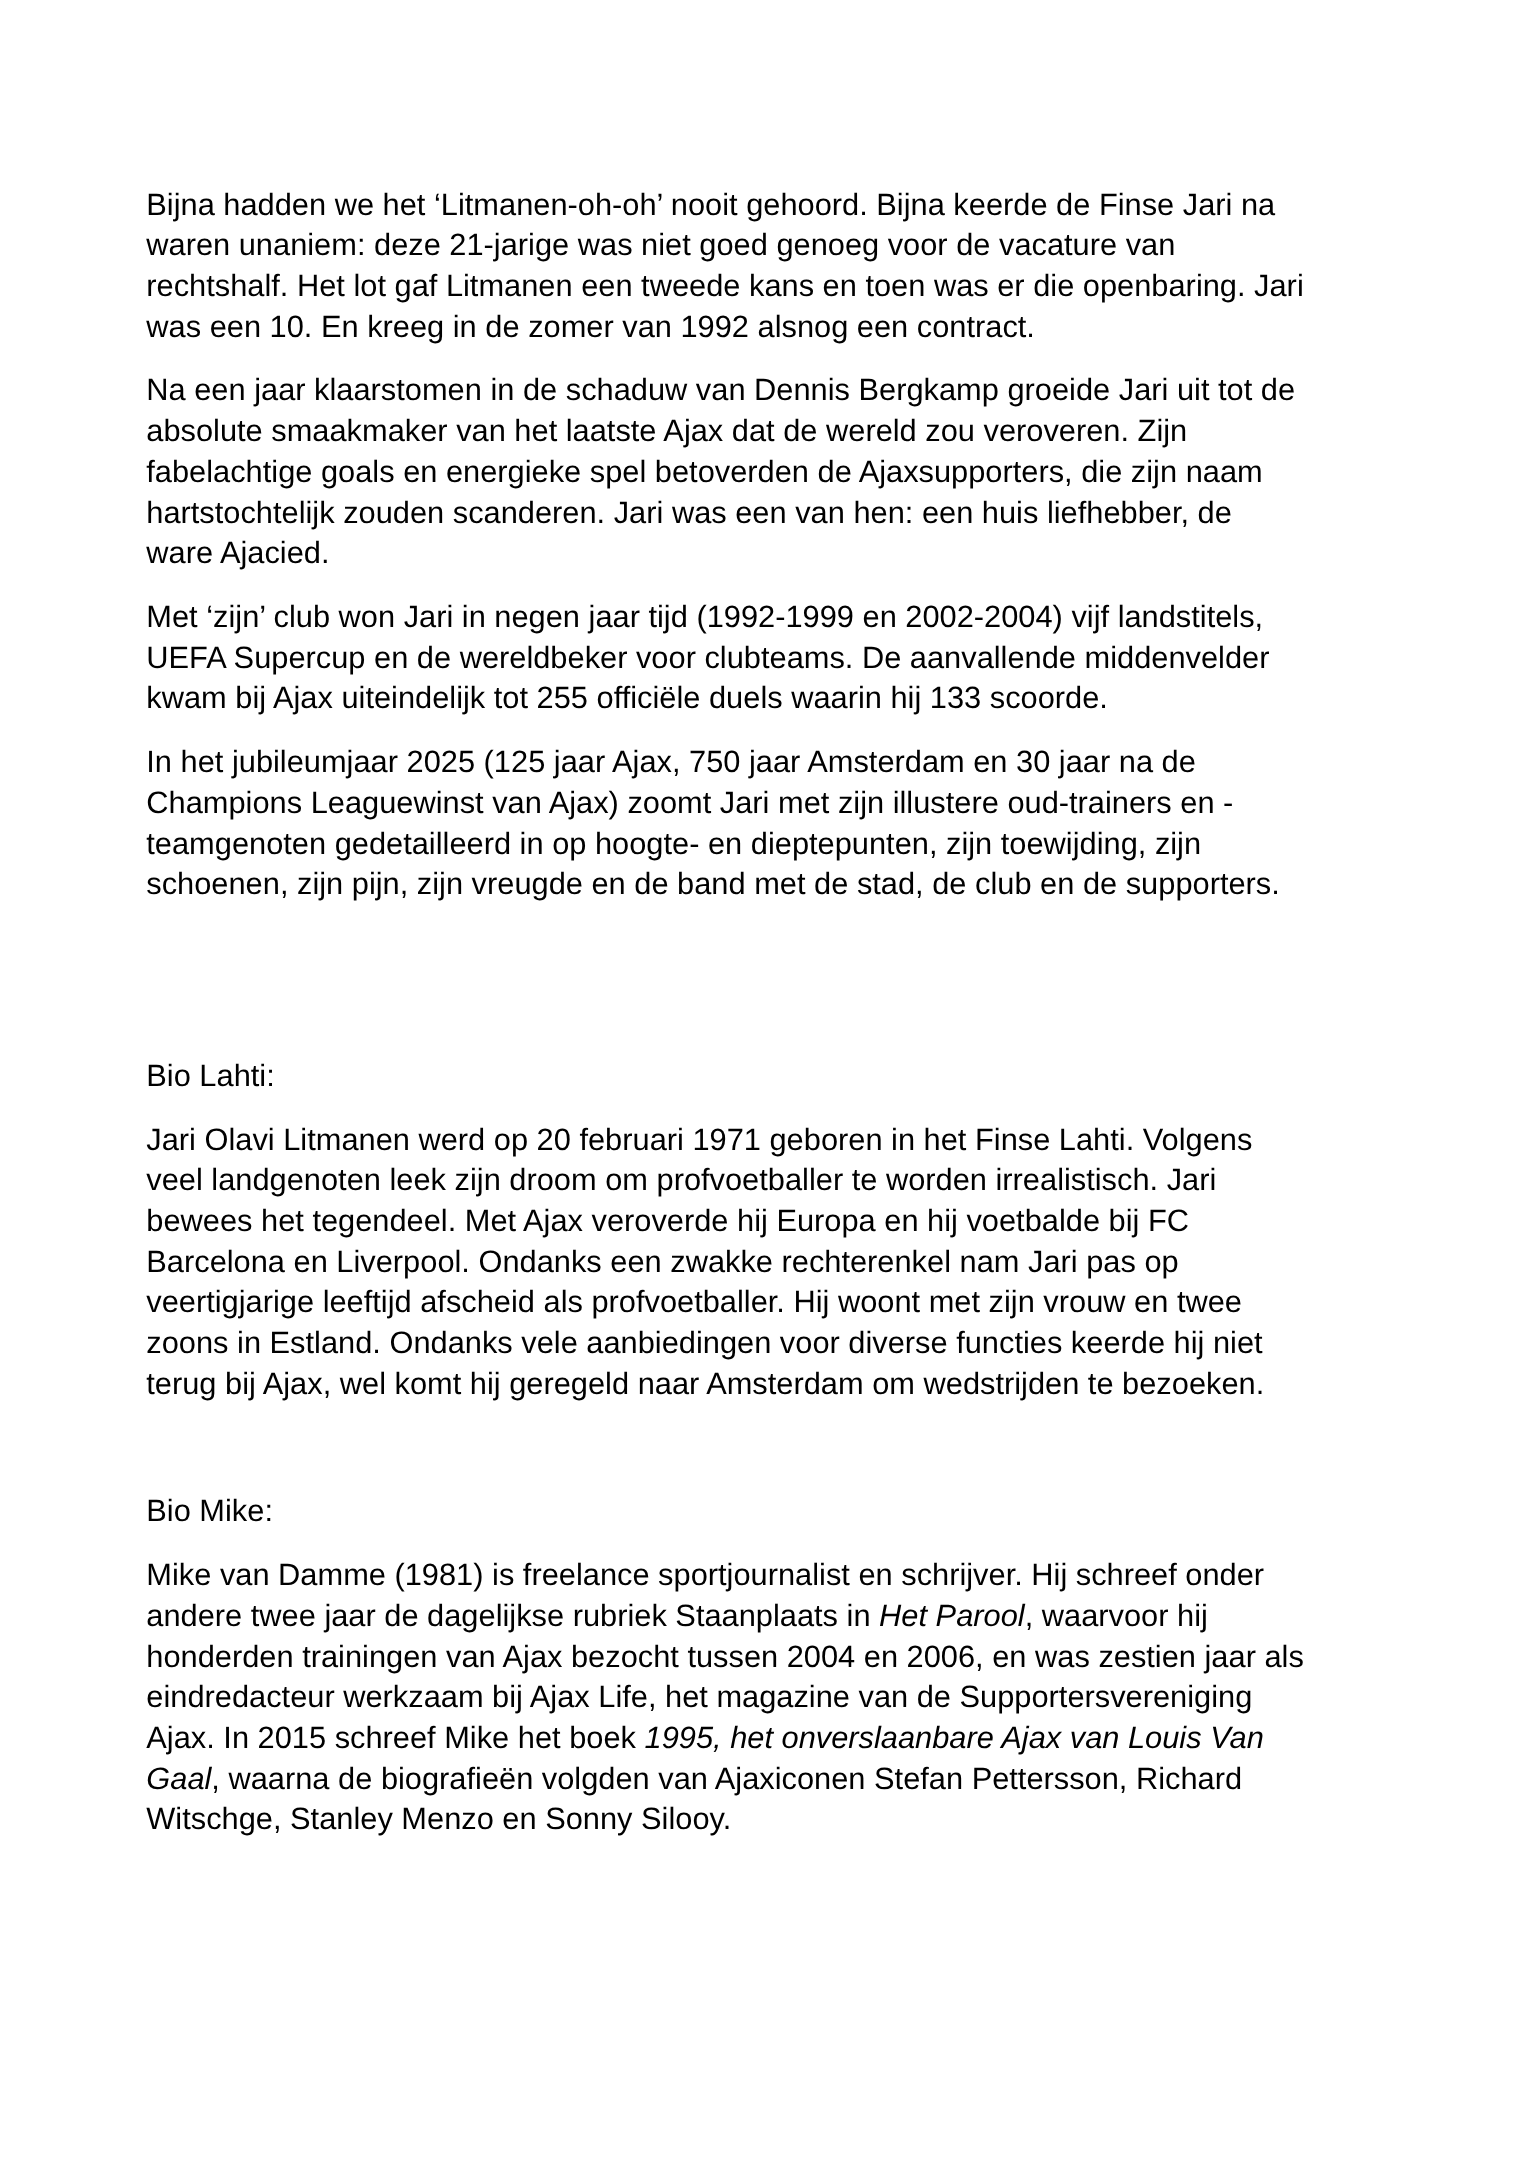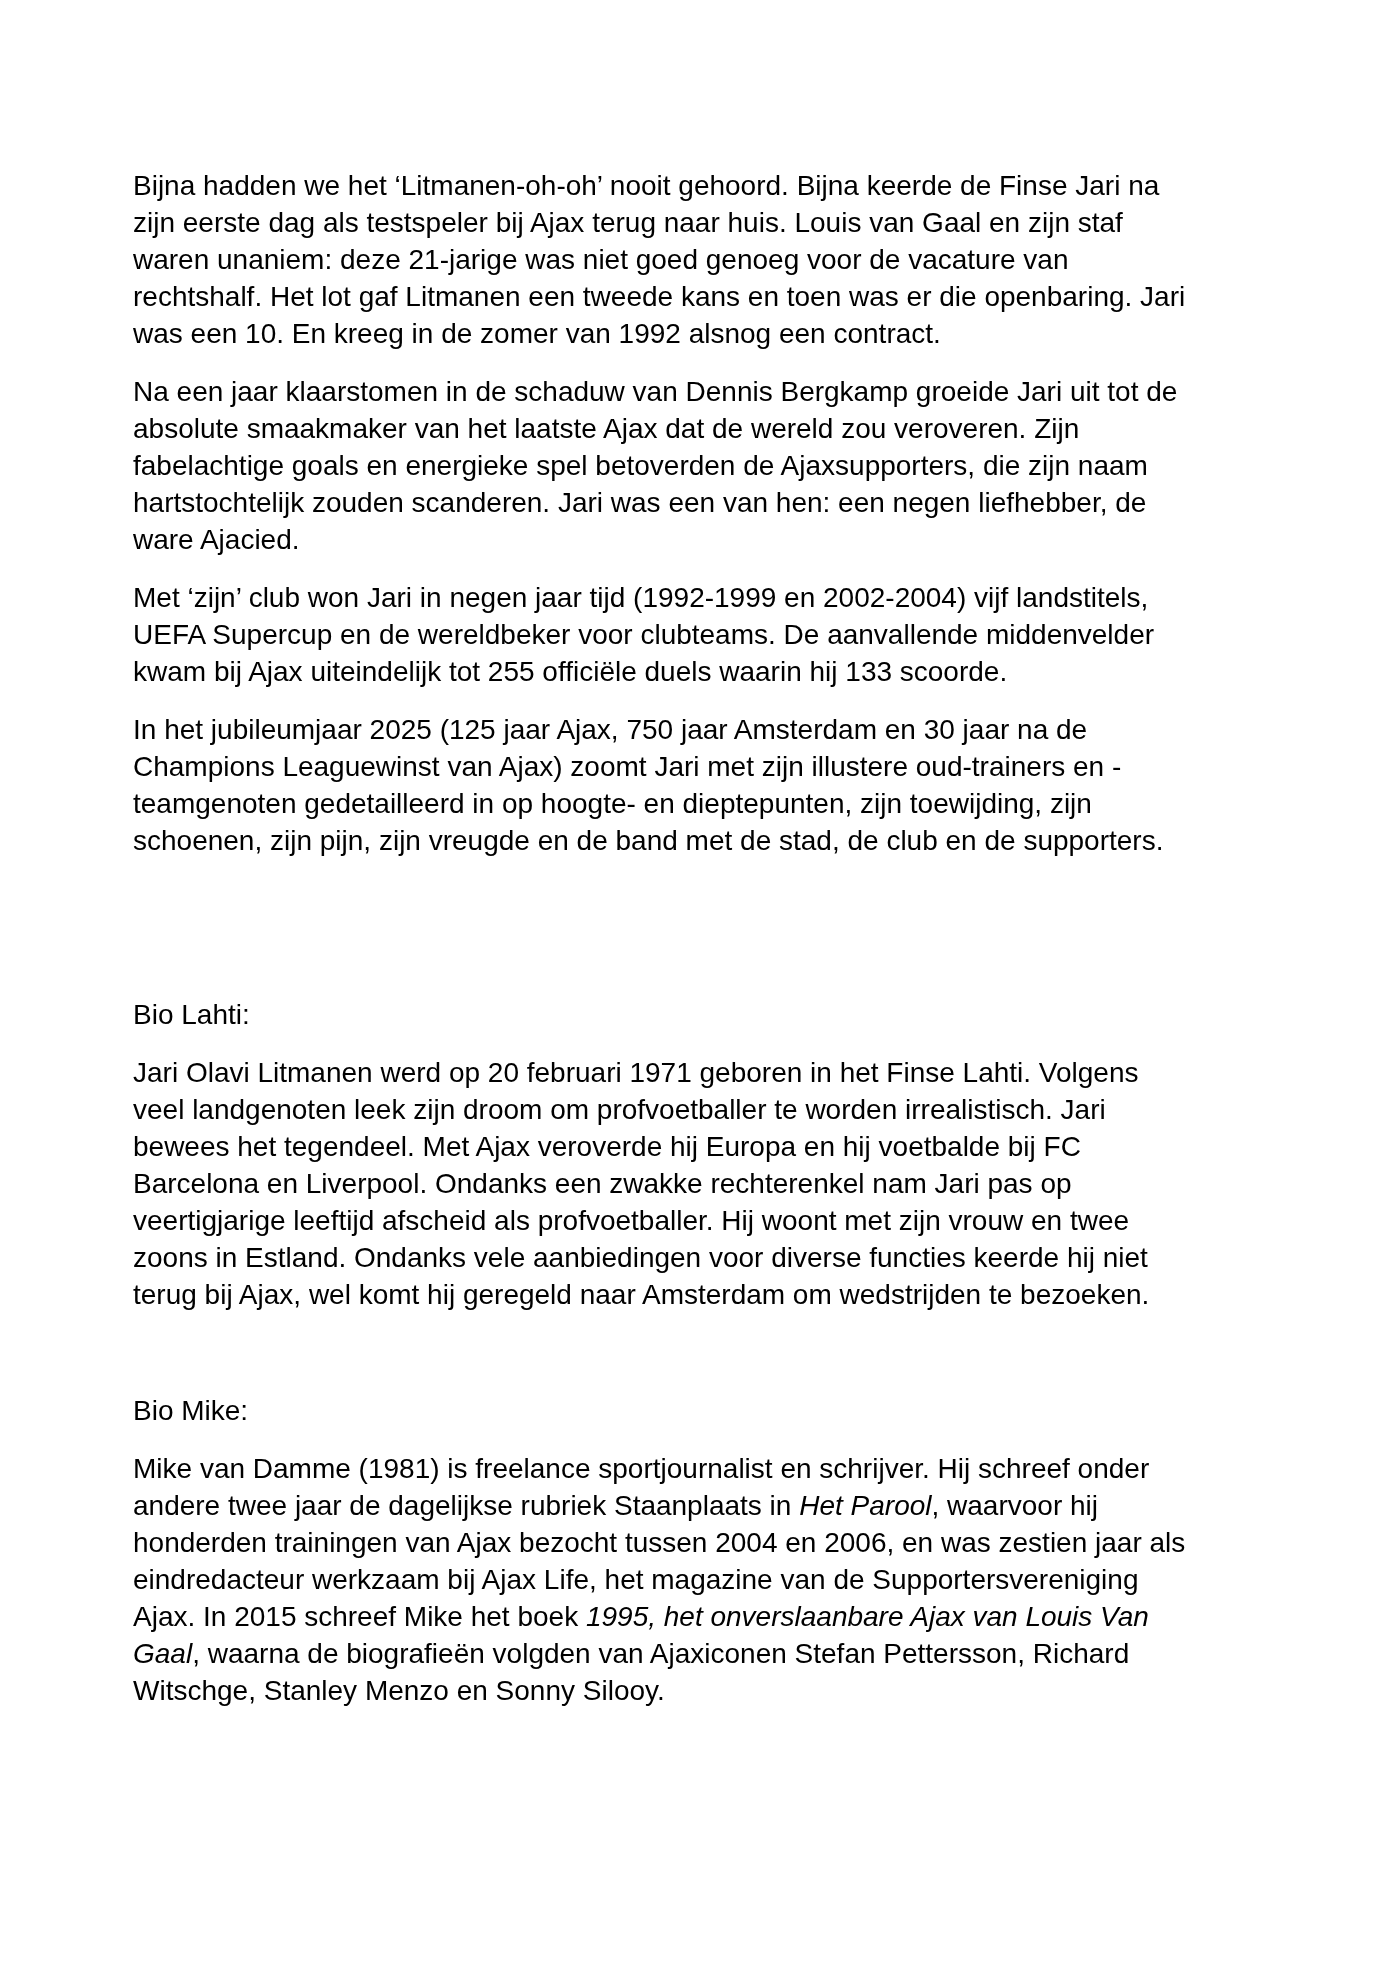--- a/index.html
+++ b/index.html
@@ -39,30 +39,29 @@
     width: 100%;
   }
 </style>
 </head>
 <body>
 
 <div class="page">
   <div class="content">
       <div class="para">
         <div class="line">Bijna hadden we het ‘Litmanen-oh-oh’ nooit gehoord. Bijna keerde de Finse Jari na</div>
-        <div class="line">zijn eerste dag als testspeler bij Ajax terug naar huis. Louis van Gaal en zijn staf</div>
         <div class="line">waren unaniem: deze 21-jarige was niet goed genoeg voor de vacature van</div>
         <div class="line">rechtshalf. Het lot gaf Litmanen een tweede kans en toen was er die openbaring. Jari</div>
         <div class="line">was een 10. En kreeg in de zomer van 1992 alsnog een contract.</div>
       </div>
       <div class="para">
         <div class="line">Na een jaar klaarstomen in de schaduw van Dennis Bergkamp groeide Jari uit tot de</div>
         <div class="line">absolute smaakmaker van het laatste Ajax dat de wereld zou veroveren. Zijn</div>
         <div class="line">fabelachtige goals en energieke spel betoverden de Ajaxsupporters, die zijn naam</div>
-        <div class="line">hartstochtelijk zouden scanderen. Jari was een van hen: een negen liefhebber, de</div>
+        <div class="line">hartstochtelijk zouden scanderen. Jari was een van hen: een huis liefhebber, de</div>
         <div class="line">ware Ajacied.</div>
       </div>
       <div class="para">
         <div class="line">Met ‘zijn’ club won Jari in negen jaar tijd (1992-1999 en 2002-2004) vijf landstitels,</div>
         <div class="line">UEFA Supercup en de wereldbeker voor clubteams. De aanvallende middenvelder</div>
         <div class="line">kwam bij Ajax uiteindelijk tot 255 officiële duels waarin hij 133 scoorde.</div>
       </div>
       <div class="para">
         <div class="line">In het jubileumjaar 2025 (125 jaar Ajax, 750 jaar Amsterdam en 30 jaar na de</div>
         <div class="line">Champions Leaguewinst van Ajax) zoomt Jari met zijn illustere oud-trainers en -</div>

